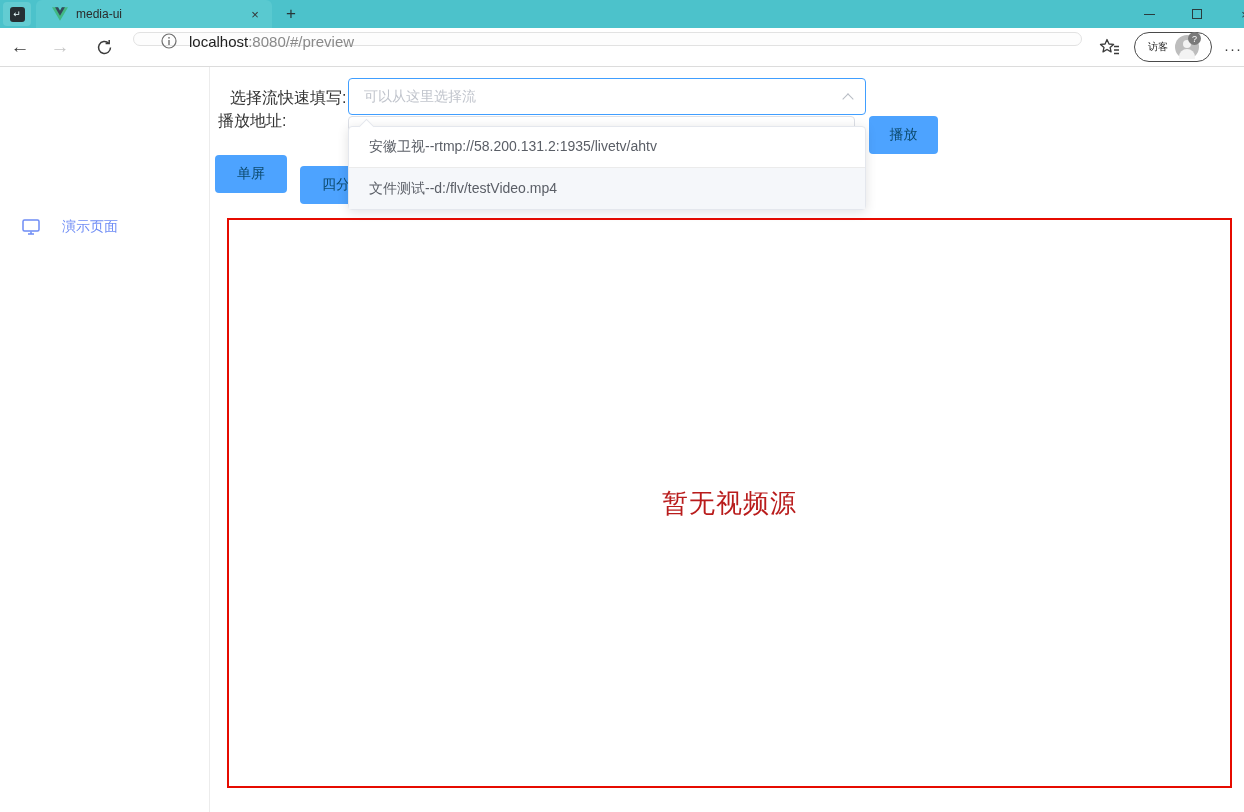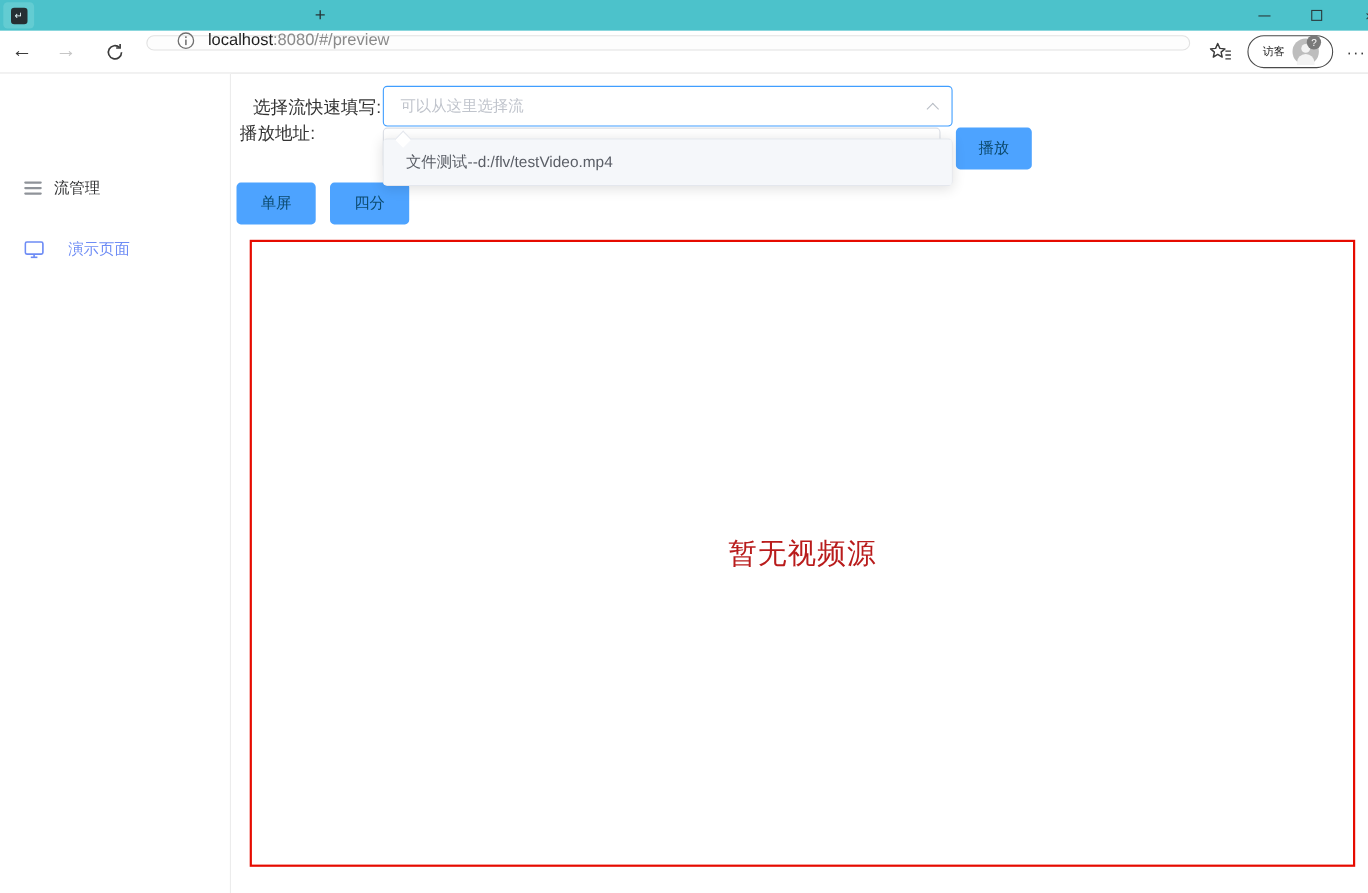--- a/index.html
+++ b/index.html
@@ -26,21 +26,21 @@
   .glyph-min { display:block; width:11px; height:1px; background:#2a3b3d; }
   .glyph-max { display:block; width:10px; height:10px; border:1px solid #2a3b3d; }
   .glyph-close { font-size:13px; color:#2a3b3d; line-height:1; }
 
   
   .navbar { position:absolute; left:0; top:28px; width:1244px; height:39px; background:#fff; border-bottom:1px solid #dcdcdc; }
   .nav-icon { position:absolute; top:3px; width:32px; height:32px; display:flex; align-items:center; justify-content:center;
     font-size:19px; color:#3b3b3b; border-radius:4px; }
   .nav-back { left:4px; } .nav-fwd { left:44px; color:#c6c6c6; } .nav-refresh { left:88px; }
   .addressbar { position:absolute; left:133px; top:4px; width:949px; height:14px; background:#fdfdfd;
-    border:1px solid #e2e2e2; border-radius:8px; display:flex; align-items:flex-end; padding:0 23px; }
+    border:1px solid #e2e2e2; border-radius:8px; display:flex; align-items:flex-start; padding:0 23px; }
   .info-icon { width:16px; height:16px; margin:0 12px 0 4px; flex:0 0 auto; }
   .url { font-size:15px; white-space:nowrap; }
   .url .host { color:#1d1d1d; }
   .url .rest { color:#8a8a8a; }
   .fav-hub { position:absolute; left:1096px; top:6px; width:28px; height:28px; display:flex; align-items:center; justify-content:center; }
   .profile-pill { position:absolute; left:1134px; top:4px; width:78px; height:30px; border:1px solid #4a4a4a;
     border-radius:16px; display:flex; align-items:center; padding:0 3px 0 13px; }
   .profile-name { font-size:10px; color:#222; margin-right:7px; }
   .avatar { position:relative; width:24px; height:24px; border-radius:50%; background:#bdbdbd; overflow:visible; }
   .avatar .head { position:absolute; left:8px; top:5px; width:8px; height:8px; border-radius:50%; background:#f3f3f3; }
@@ -94,20 +94,30 @@
 </style>
 </head>
 <body>
 
 <div id="screen">
 
   <div class="titlebar">
     <div class="tab-actions-btn">
       <span class="sq">↵</span>
     </div>
+    <div class="tab">
+      <span class="tab-favicon">
+        <svg width="16" height="14" viewBox="0 0 24 20">
+          <path fill="#41b883" d="M14.9 0 12 5 9.1 0H0l12 20L24 0z"></path>
+          <path fill="#34495e" d="M14.9 0 12 5 9.1 0H4.6L12 12.6 19.4 0z"></path>
+        </svg>
+      </span>
+      <span class="tab-title">media-ui</span>
+      <span class="tab-close">×</span>
+    </div>
     <div class="new-tab-btn">+</div>
     <div class="win-btn min">
       <span class="glyph-min"></span>
     </div>
     <div class="win-btn max">
       <span class="glyph-max"></span>
     </div>
     <div class="win-btn close">
       <span class="glyph-close">×</span>
     </div>
@@ -145,51 +155,44 @@
         <span class="body"></span>
         <span class="q-badge">?</span>
       </span>
     </div>
     <div class="more-btn">···</div>
   </div>
 
   <div class="app">
 
     <div class="sidebar">
-      <div class="side-item" style="top:84px;">
-        <span class="bars-icon">
-            <i></i>
-            <i></i>
-            <i></i>
-          </span>
-        <span class="label">流管理</span>
-      </div>
       <div class="side-item active" style="top:140px;">
         <svg width="18" height="16" viewBox="0 0 18 16">
           <rect x="1" y="1" width="16" height="11" rx="1.5" fill="none" stroke="#6e8cf5" stroke-width="1.5"></rect>
           <path d="M6 15h6M9 12.5V15" stroke="#6e8cf5" stroke-width="1.5"></path>
         </svg>
         <span class="label">演示页面</span>
       </div>
     </div>
 
     <div class="form-label" style="left:230px; top:21px;">选择流快速填写:</div>
     <div class="el-select" style="top:11px;text-align:right;">
       <span class="placeholder">可以从这里选择流</span>
       <span class="chevron-up"></span>
     </div>
 
     <div class="form-label" style="left:218px; top:44px;">播放地址:</div>
     <div class="el-input" style="top:49px;"></div>
     <button class="btn btn-play" style="top:49px;">播放</button>
 
-    <button class="btn btn-single" style="top:99px;">单屏</button>
+    <button class="btn btn-single" style="top:88px;">单屏</button>
     <button class="btn btn-quad" style="top:99px;">四分</button>
 
     <div class="dropdown" style="top:59px;">
+      <div class="dd-option first">安徽卫视--rtmp://58.200.131.2:1935/livetv/ahtv</div>
       <div class="dd-option hovered">文件测试--d:/flv/testVideo.mp4</div>
     </div>
 
     <div class="video-area" style="top:151px;">
       <span class="video-empty-text">暂无视频源</span>
     </div>
 
   </div>
 </div>
 

